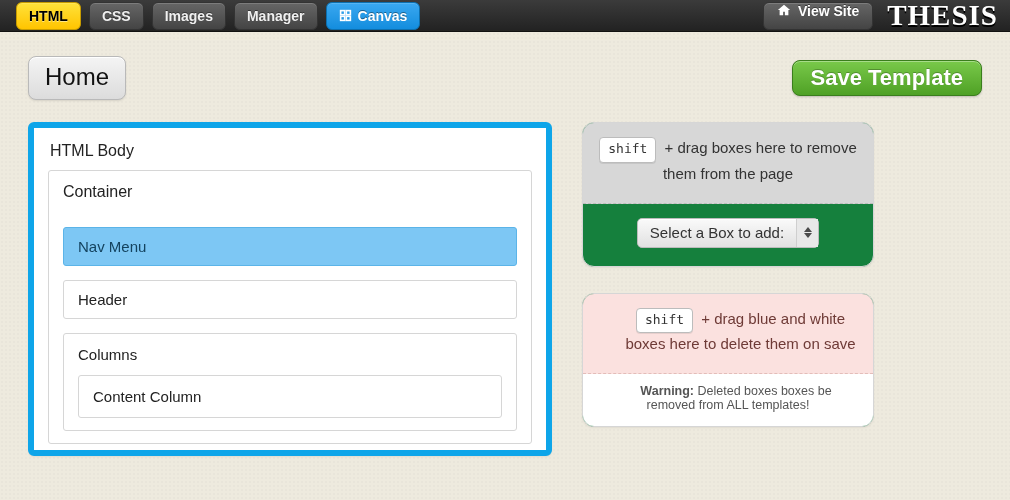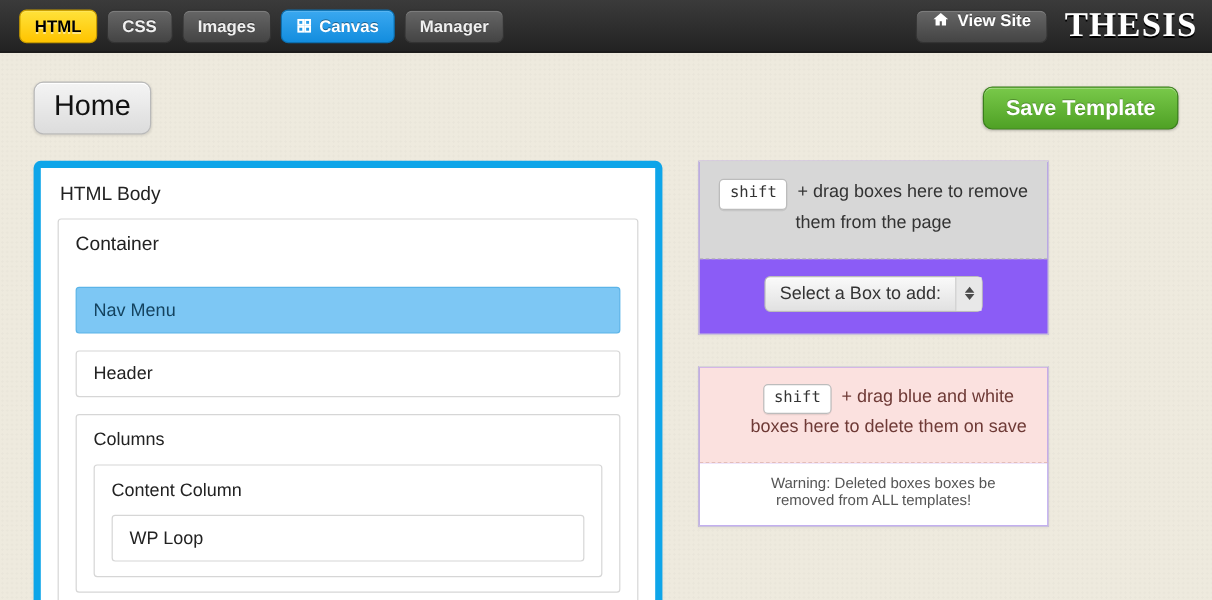--- a/index.html
+++ b/index.html
@@ -8,21 +8,21 @@
     font-family: "Helvetica Neue", Arial, sans-serif;
     background: #eeeade;
     background-image: radial-gradient(rgba(0,0,0,0.02) 1px, transparent 1px);
     background-size: 4px 4px;
     color: #222;
   }
   
   .topbar {
     display: flex;
     align-items: center;
-    height: 44px;
+    height: 32px;
     background: #2d2d2d;
     background-image: linear-gradient(#3b3b3b, #222);
     border-bottom: 1px solid #111;
     padding: 0 12px 0 16px;
   }
   .tab-group { display: flex; gap: 8px; }
   .tab {
     display: inline-flex;
     align-items: center;
     gap: 6px;
@@ -105,21 +105,21 @@
     margin-left: auto;
     display: inline-flex;
     align-items: center;
     height: 36px;
     padding: 0 18px;
     border-radius: 8px;
     background: #5cb02c;
     background-image: linear-gradient(#79c94a,#4fa125);
     border: 1px solid #3a7e1c;
     color: #fff;
-    font-size: 18px;
+    font-size: 22px;
     font-weight: 700;
     text-shadow: 0 -1px 0 rgba(0,0,0,.25);
     box-shadow: 0 1px 0 rgba(255,255,255,.35) inset, 0 1px 2px rgba(0,0,0,.2);
     cursor: pointer;
   }
   
   .main {
     display: flex;
     gap: 30px;
     padding: 22px 28px 0 28px;
@@ -152,23 +152,23 @@
   .box.sub { padding: 10px 14px; }
   .box.sub .box-label { font-size: 15px; }
   .boxstack > .box { margin-top: 14px; }
   .boxstack > .box:first-child { margin-top: 26px; }
   
   .lvl0 { padding-bottom: 6px; }
   .lvl0 > .box-label { margin: 2px 2px 2px 2px; }
   
   .panel-right { width: 292px; display: flex; flex-direction: column; gap: 26px; }
   .card {
-    background: #8b5cf6;
+    background: #15803d;
     border: 1px solid #d6d6d6;
-    border-radius: 0;
+    border-radius: 12px;
     box-shadow: 0 1px 2px rgba(0,0,0,.06);
     overflow: hidden;
   }
   .card .section { padding: 14px 16px 18px; text-align: center; }
   .card .section.gray { background: #d7d7d7; border-bottom: 1px dashed #bdbdbd; color:#333; }
   .card .section.pink { background: #fbe1df; border-bottom: 1px dashed #e3bdb9; color:#6e3a36;padding-left:41px; }
   .card .section.warn { background: #fff; font-size: 12.5px; color:#555; padding: 10px 18px 14px; }
   .hint-text { font-size: 15px; line-height: 1.45; }
   .kbd {
     display: inline-block;
@@ -201,50 +201,50 @@
   .fake-select .sel-arrows{
     width:22px; height:100%;
     display:flex; flex-direction:column; align-items:center; justify-content:center;
     gap:1px;
     border-left:1px solid #cfcfcf;
     background:#e8e8e8;
   }
   .arr { width:0;height:0;border-left:4px solid transparent;border-right:4px solid transparent; }
   .arr.up{border-bottom:5px solid #4b4b4b;}
   .arr.down{border-top:5px solid #4b4b4b;}
-  .bold { font-weight:400;margin-left:16px; }
+  .bold { font-weight:700;margin-left:16px; }
 </style>
 </head>
 <body>
 
 <div class="topbar">
   <div class="tab-group">
     <div class="tab active">
       <span>HTML</span>
     </div>
     <div class="tab">
       <span>CSS</span>
     </div>
     <div class="tab">
       <span>Images</span>
+    </div>
+    <div class="tab">
+      <span>Manager</span>
     </div>
     <div class="tab canvas">
       <span class="canvas-icon">
         <svg viewBox="0 0 16 16" fill="none" stroke="#fff" stroke-width="2">
           <rect x="2" y="2" width="5" height="5"></rect>
             <rect x="9" y="2" width="5" height="5"></rect>
           <rect x="2" y="9" width="5" height="5"></rect>
             <rect x="9" y="9" width="5" height="5"></rect>
         </svg>
       </span>
       <span>Canvas</span>
     </div>
-    <div class="tab">
-      <span>Manager</span>
-    </div>
   </div>
   <div class="spacer"></div>
   <div class="viewsite">
     <span>
       <svg viewBox="0 0 16 16" fill="#fff">
           <path d="M8 2 1 8h2v6h4V10h2v4h4V8h2z"></path>
         </svg>
     </span>
     <span>View Site</span>
   </div>
@@ -274,23 +274,20 @@
         <div class="box sub">
           <div class="box-label">Header</div>
         </div>
 
         <div class="box nested">
           <div class="box-label">Columns</div>
 
           <div class="box nested" style="margin-top:12px;">
             <div class="box-label">Content Column</div>
 
-            <div class="box sub" style="margin-top:12px;">
-              <div class="box-label">WP Loop</div>
-            </div>
           </div>
         </div>
       </div>
     </div>
   </div>
 
   <div class="panel-right">
 
     <div class="card">
       <div class="section gray">

